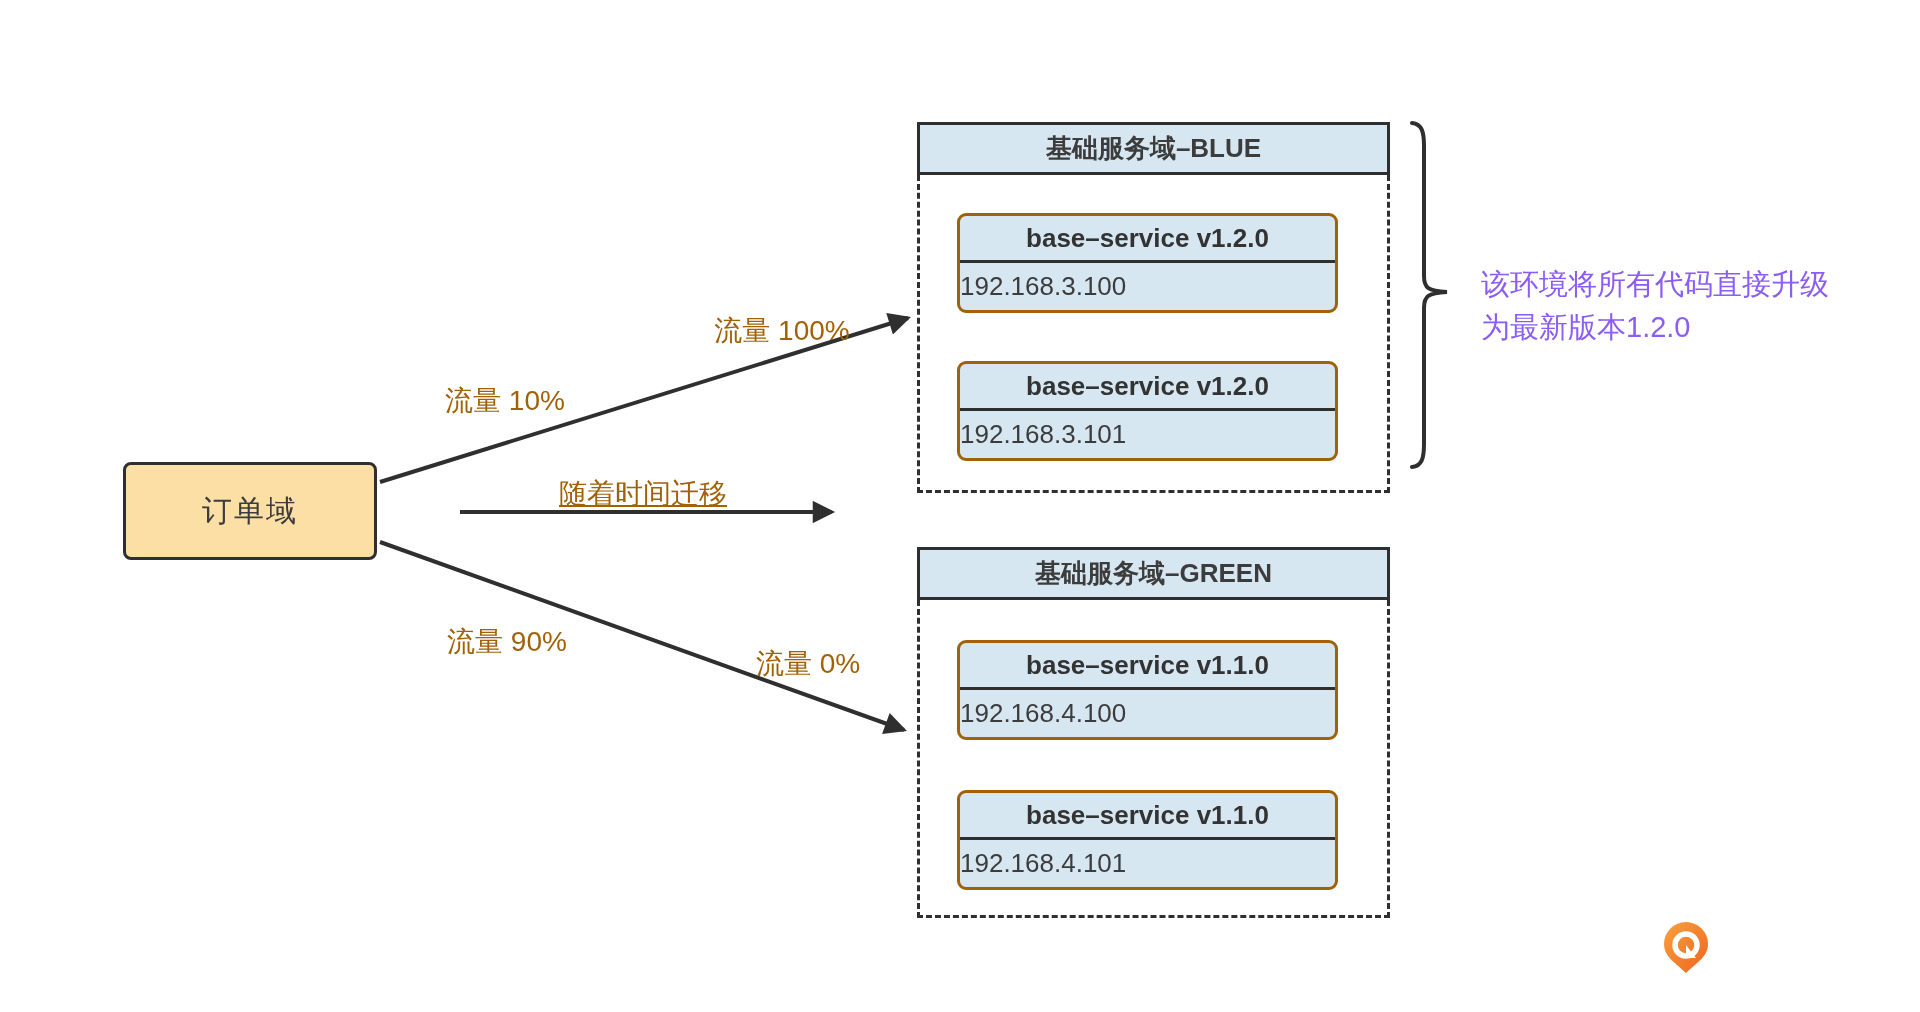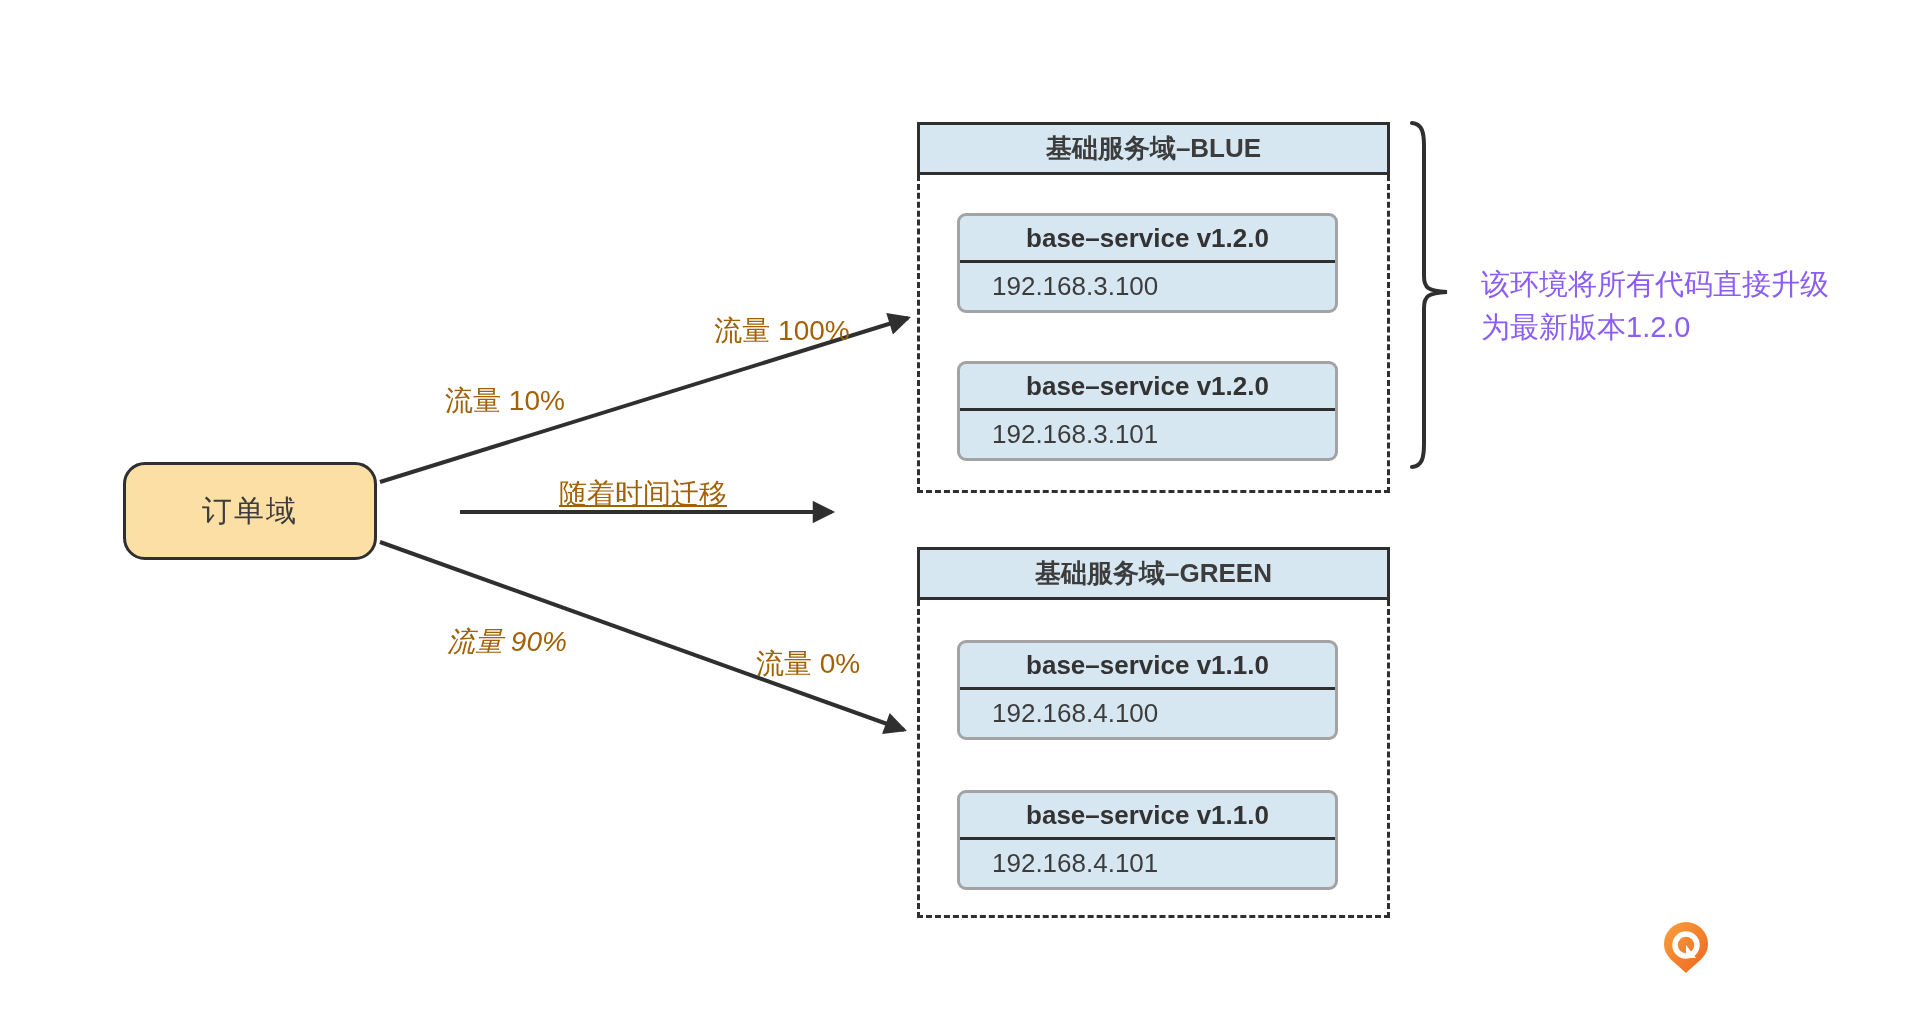--- a/index.html
+++ b/index.html
@@ -25,21 +25,21 @@
 
   
   .node-order {
     position: absolute;
     left: 123px;
     top: 462px;
     width: 254px;
     height: 98px;
     background: #fbdfa4;
     border: 3.5px solid #2f2f2f;
-    border-radius: 22px;
+    border-radius: 8px;
     box-sizing: border-box;
     display: flex;
     align-items: center;
     justify-content: center;
     font-size: 30px;
     letter-spacing: 2px;
     color: #3c3c3c;
   }
 
   
@@ -78,41 +78,41 @@
     height: 318px;
     border-left: 3px dashed #2f2f2f;
     border-right: 3px dashed #2f2f2f;
     border-bottom: 3px dashed #2f2f2f;
   }
   .service {
     position: absolute;
     left: 37px;
     width: 381px;
     box-sizing: border-box;
-    border: 3px solid #a3a3a3;
+    border: 3px solid #a16207;
     border-radius: 9px;
     background: #d7e7f2;
     overflow: hidden;
   }
   .service-name {
     height: 47px;
     box-sizing: border-box;
     border-bottom: 3px solid #2f2f2f;
     display: flex;
     align-items: center;
     justify-content: center;
     font-weight: 700;
     font-size: 26px;
     color: #333333;
   }
   .service-ip {
     height: 47px;
     display: flex;
     align-items: center;
-    padding-left: 32px;
+    padding-left: 0;
     font-size: 26px;
     color: #3c3c3c;
   }
 
   
   .annotation {
     position: absolute;
     left: 1481px;
     top: 263px;
     font-size: 29px;
@@ -160,21 +160,21 @@
              C 1424 458, 1422 466, 1412 467" fill="none" stroke="#2f2f2f" stroke-width="4" stroke-linecap="round"></path>
   </svg>
 
   <div class="node-order">
     <span>订单域</span>
   </div>
 
   <div class="edge-label" style="left:782px; top:293px;">流量 100%</div>
   <div class="edge-label" style="left:505px; top:363px;">流量 10%</div>
   <div class="edge-label" style="left:643px; top:456px;text-decoration:underline;">随着时间迁移</div>
-  <div class="edge-label" style="left:507px; top:604px;font-style:italic;">流量 90%</div>
+  <div class="edge-label" style="left:507px; top:604px;">流量 90%</div>
   <div class="edge-label" style="left:808px; top:626px;">流量 0%</div>
 
   <section class="group" style="left:917px; top:122px;">
     <header class="group-header">基础服务域–BLUE</header>
     <div class="group-body">
       <div class="service" style="top:38px;">
         <div class="service-name">base–service v1.2.0</div>
         <div class="service-ip">192.168.3.100</div>
       </div>
       <div class="service" style="top:186px;">

